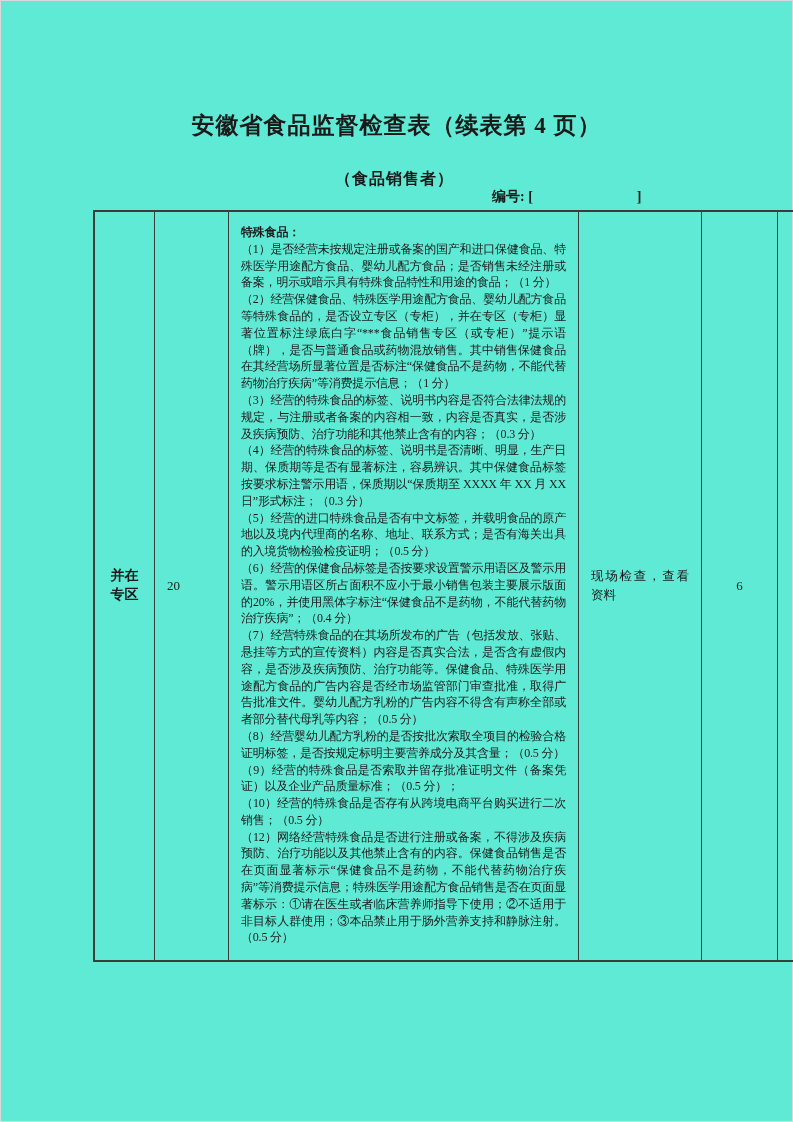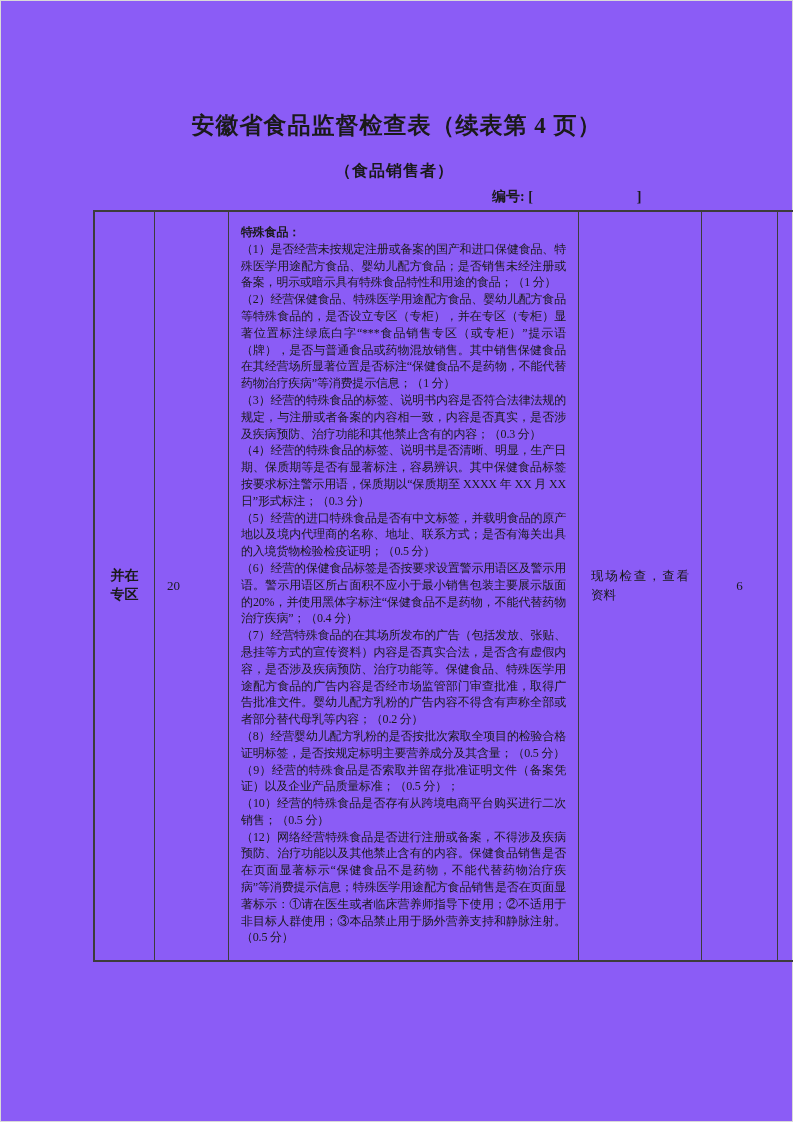--- a/index.html
+++ b/index.html
@@ -4,21 +4,21 @@
 <style>
   html, body {
     margin: 0;
     padding: 0;
     background: #ffffff;
   }
   .page {
     position: relative;
     width: 793px;
     height: 1122px;
-    background: #8b5cf6;
+    background: #5eead4;
     box-shadow: inset 0 0 0 1px #d9d9d9;
     font-family: "Liberation Serif", "DejaVu Serif", serif;
     color: #1a1a1a;
     overflow: hidden;
   }
   .doc-title {
     position: absolute;
     top: 110px;
     left: 0;
     right: 0;
@@ -26,21 +26,21 @@
     text-align: center;
     font-size: 23px;
     font-weight: 700;
     letter-spacing: 1px;
   }
   .doc-subtitle {
     position: absolute;
     top: 157px;
     left: 0;
     right: 4px;
-    margin: 4px;
+    margin: 12px;
     text-align: center;
     font-size: 16px;
     font-weight: 700;
     letter-spacing: 1px;
   }
   .serial-line {
     position: absolute;
     top: 188px;
     left: 492px;
     font-size: 14px;
@@ -133,21 +133,21 @@
         <td class="cell-category">并在专区</td>
         <td class="cell-score">20</td>
         <td class="cell-criteria">
           <p class="criteria-header">特殊食品：</p>
           <p>（1）是否经营未按规定注册或备案的国产和进口保健食品、特殊医学用途配方食品、婴幼儿配方食品；是否销售未经注册或备案，明示或暗示具有特殊食品特性和用途的食品；（1 分）</p>
           <p>（2）经营保健食品、特殊医学用途配方食品、婴幼儿配方食品等特殊食品的，是否设立专区（专柜），并在专区（专柜）显著位置标注绿底白字“***食品销售专区（或专柜）”提示语（牌），是否与普通食品或药物混放销售。其中销售保健食品在其经营场所显著位置是否标注“保健食品不是药物，不能代替药物治疗疾病”等消费提示信息；（1 分）</p>
           <p>（3）经营的特殊食品的标签、说明书内容是否符合法律法规的规定，与注册或者备案的内容相一致，内容是否真实，是否涉及疾病预防、治疗功能和其他禁止含有的内容；（0.3 分）</p>
           <p>（4）经营的特殊食品的标签、说明书是否清晰、明显，生产日期、保质期等是否有显著标注，容易辨识。其中保健食品标签按要求标注警示用语，保质期以“保质期至 XXXX 年 XX 月 XX 日”形式标注；（0.3 分）</p>
           <p>（5）经营的进口特殊食品是否有中文标签，并载明食品的原产地以及境内代理商的名称、地址、联系方式；是否有海关出具的入境货物检验检疫证明；（0.5 分）</p>
           <p>（6）经营的保健食品标签是否按要求设置警示用语区及警示用语。警示用语区所占面积不应小于最小销售包装主要展示版面的20%，并使用黑体字标注“保健食品不是药物，不能代替药物治疗疾病”；（0.4 分）</p>
-          <p>（7）经营特殊食品的在其场所发布的广告（包括发放、张贴、悬挂等方式的宣传资料）内容是否真实合法，是否含有虚假内容，是否涉及疾病预防、治疗功能等。保健食品、特殊医学用途配方食品的广告内容是否经市场监管部门审查批准，取得广告批准文件。婴幼儿配方乳粉的广告内容不得含有声称全部或者部分替代母乳等内容；（0.2 分）</p>
+          <p>（7）经营特殊食品的在其场所发布的广告（包括发放、张贴、悬挂等方式的宣传资料）内容是否真实合法，是否含有虚假内容，是否涉及疾病预防、治疗功能等。保健食品、特殊医学用途配方食品的广告内容是否经市场监管部门审查批准，取得广告批准文件。婴幼儿配方乳粉的广告内容不得含有声称全部或者部分替代母乳等内容；（0.5 分）</p>
           <p>（8）经营婴幼儿配方乳粉的是否按批次索取全项目的检验合格证明标签，是否按规定标明主要营养成分及其含量；（0.5 分）</p>
           <p>（9）经营的特殊食品是否索取并留存批准证明文件（备案凭证）以及企业产品质量标准；（0.5 分）；</p>
           <p>（10）经营的特殊食品是否存有从跨境电商平台购买进行二次销售；（0.5 分）</p>
           <p>（12）网络经营特殊食品是否进行注册或备案，不得涉及疾病预防、治疗功能以及其他禁止含有的内容。保健食品销售是否在页面显著标示“保健食品不是药物，不能代替药物治疗疾病”等消费提示信息；特殊医学用途配方食品销售是否在页面显著标示：①请在医生或者临床营养师指导下使用；②不适用于非目标人群使用；③本品禁止用于肠外营养支持和静脉注射。（0.5 分）</p>
         </td>
         <td class="cell-method">现场检查，查看资料</td>
         <td class="cell-points">6</td>
         <td class="cell-remark"></td>
       </tr>
     </tbody>

